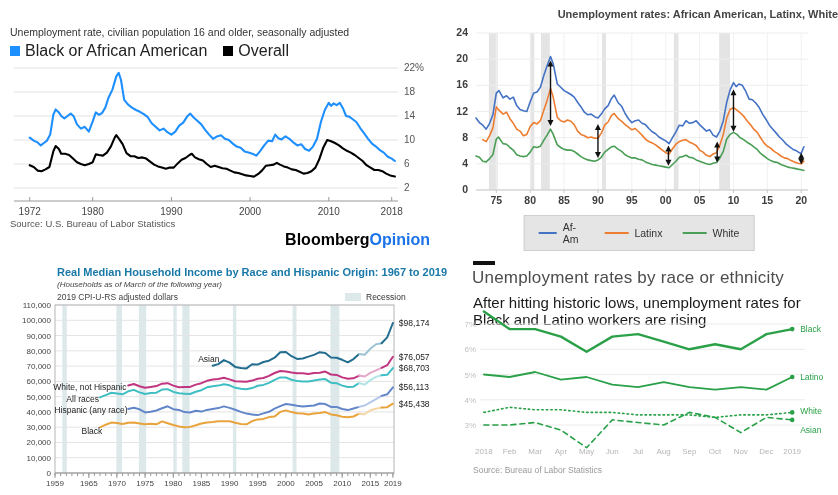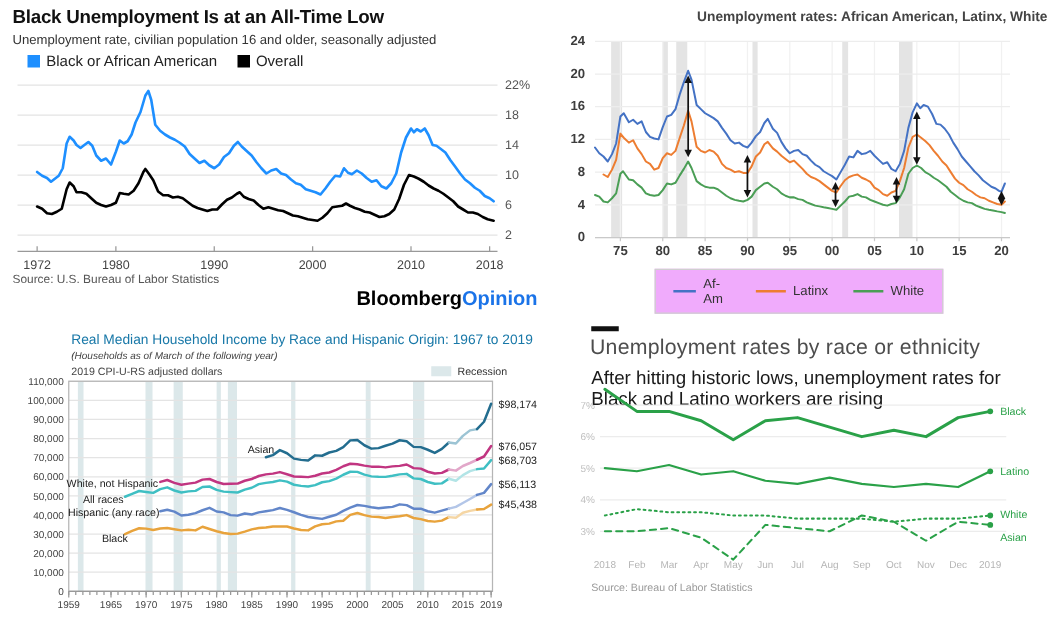--- a/index.html
+++ b/index.html
@@ -4,52 +4,51 @@
 <style>
   * { margin:0; padding:0; box-sizing:border-box; }
   html,body { width:838px; height:495px; background:#ffffff; font-family:"Liberation Sans", sans-serif; overflow:hidden; }
   .panel { position:absolute; }
   .abs { position:absolute; }
   svg { position:absolute; left:0; top:0; font-family:"Liberation Sans", sans-serif; }
 
   
   .tl-title { left:10px; top:5px; font-size:15px; font-weight:700; color:#111; letter-spacing:-0.2px; }
   .tl-sub   { left:10px; top:26px; font-size:10.5px; color:#333; }
-  .tl-legend{ left:10px; top:42px; display:flex; gap:16px; align-items:center; font-size:12px; color:#222;margin-left:12px; }
+  .tl-legend{ left:10px; top:42px; display:flex; gap:16px; align-items:center; font-size:16px; color:#222; }
   .tl-legend .item { display:flex; gap:5px; align-items:center; }
   .sw { width:10px; height:10px; display:inline-block; }
   .tl-source{ left:10px; top:218px; font-size:9.5px; color:#555; }
   .tl-logo  { right:8px; top:231px; font-size:16px; font-weight:700; color:#000; }
   .tl-logo .blue { color:#1a73e8; }
 
   
   .tr-title { left:0; right:0; top:8px; text-align:right; font-size:11px; font-weight:700; color:#444; }
-  .tr-legend{ left:50%; transform:translateX(-50%); top:215px; border:1px solid #cfcfcf; background:#f0abfc;
+  .tr-legend{ left:50%; transform:translateX(-50%); top:215px; border:1px solid #cfcfcf; background:#e5e5e5;
               padding:5px 14px; display:flex; gap:20px; align-items:center; font-size:10.5px; color:#333; }
   .tr-legend .item { display:flex; gap:6px; align-items:center; }
   .lsw { width:24px; height:2px; display:inline-block; }
 
   
-  .bl-title { left:57px; top:266px; font-size:11px; font-weight:400; color:#1878a8; }
+  .bl-title { left:57px; top:266px; font-size:11px; font-weight:700; color:#1878a8; }
   .bl-sub   { left:57px; top:280px; font-size:8px; color:#444;font-style:italic; }
   .bl-note  { left:57px; top:292px; font-size:8.5px; color:#444; }
   .bl-rec   { left:345px; top:292px; display:flex; gap:5px; align-items:center; font-size:8.5px; color:#333; }
   .bl-rec .sw { width:16px; height:8px; }
 
   
   .br-bar   { left:473px; top:261px; width:22px; height:4px; background:#111; }
   .br-title { left:472px; top:268px; font-size:17px; font-weight:400; color:#4d4d4d; letter-spacing:0.2px; }
   .br-sub   { left:473px; top:294px; font-size:15px; color:#1a1a1a; }
   .br-source{ left:473px; top:465px; font-size:8.5px; color:#999; }
 </style>
 </head>
 <body>
 
 <div class="panel" style="left:0;top:0;width:438px;height:260px;">
-  <div class="abs tl-title">Black Unemployment Is at an All-Time Low</div>
   <div class="abs tl-sub">Unemployment rate, civilian population 16 and older, seasonally adjusted</div>
   <div class="abs tl-legend">
     <span class="item">
       <span class="sw" style="background-color: rgb(30, 143, 255);"></span>
       <span>Black or African American</span>
     </span>
     <span class="item">
       <span class="sw" style="background-color: rgb(0, 0, 0);"></span>
       <span>Overall</span>
     </span>

